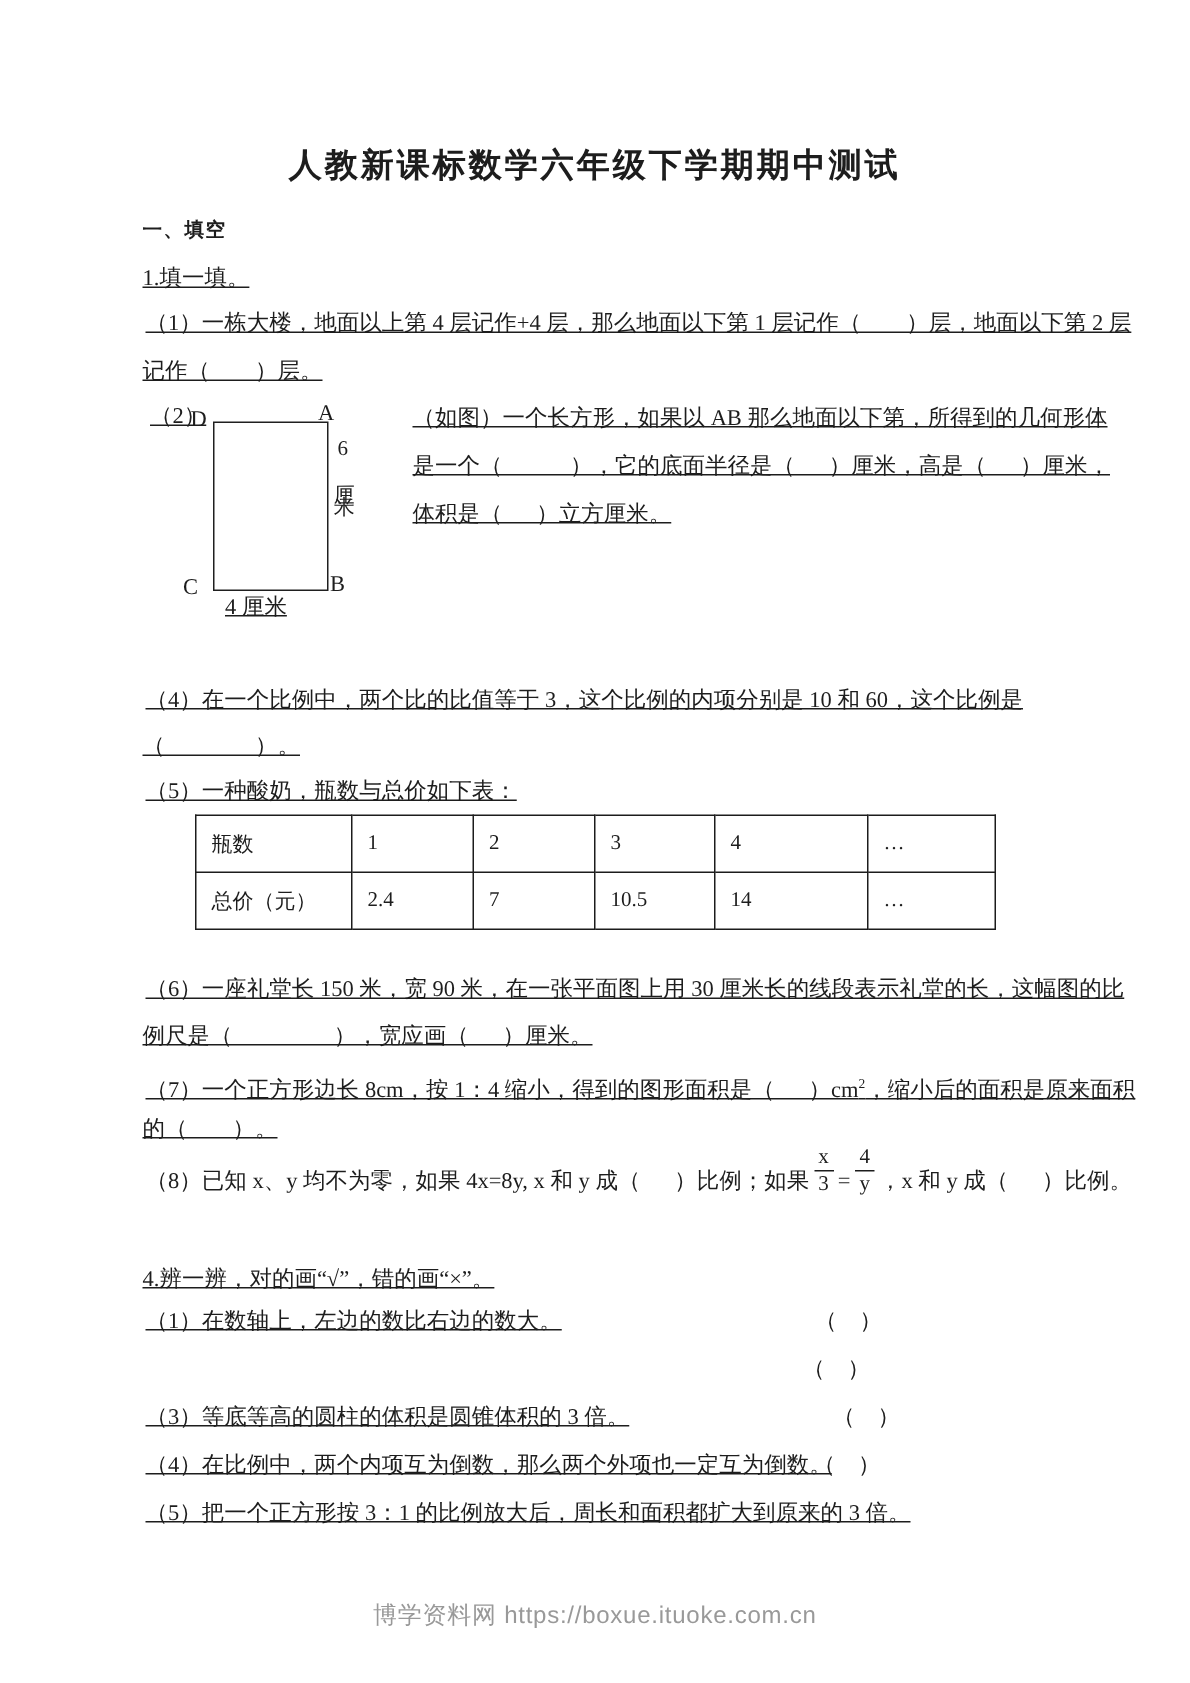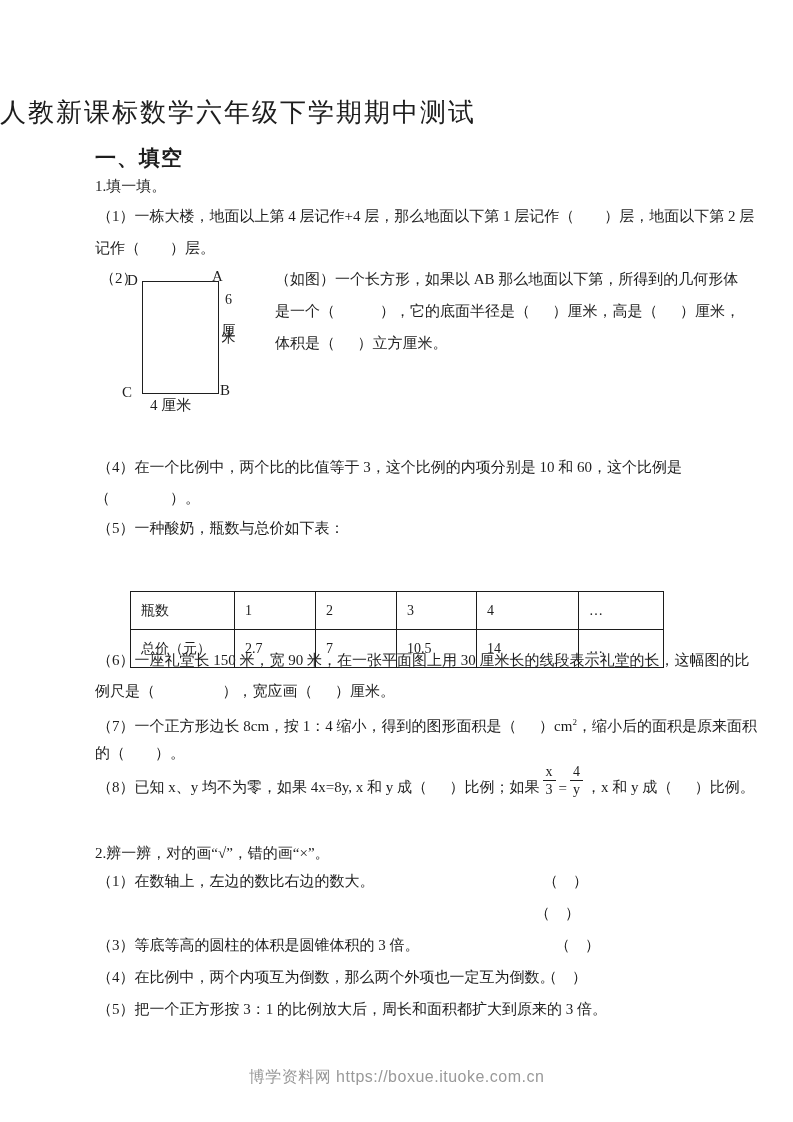--- a/index.html
+++ b/index.html
@@ -1,28 +1,28 @@
 <!DOCTYPE html>
 <html><head>
 <meta charset="utf-8">
 <style>
   html,body{margin:0;padding:0;background:#ffffff;}
   .page{position:relative;width:793px;height:1122px;background:#ffffff;
         font-family:"Liberation Serif","DejaVu Serif",serif;color:#1d1d1d;overflow:hidden;}
-  .t{position:absolute;font-size:15px;line-height:20px;white-space:pre;}
-  .title{position:absolute;left:0;top:95px;width:100%;
-         font-size:26px;font-weight:normal;letter-spacing:2px;}
-  .sec{position:absolute;left:95px;top:144px;font-size:21px;font-weight:bold;
+  .t{position:absolute;font-size:15px;line-height:20px;white-space:pre;text-decoration:underline;}
+  .title{position:absolute;left:0;top:95px;width:100%;text-align:center;
+         font-size:22px;font-weight:bold;letter-spacing:2px;}
+  .sec{position:absolute;left:95px;top:144px;font-size:13px;font-weight:bold;
        font-family:Liberation Serif, serif;letter-spacing:1px;}
   .rect{position:absolute;left:142px;top:281px;width:75px;height:111px;border:1px solid #1f1f1f;}
   .corner{position:absolute;font-size:15px;line-height:16px;}
   .vlabel{position:absolute;left:221px;top:292px;font-size:14px;line-height:14px;
           writing-mode:vertical-rl;text-orientation:upright;letter-spacing:6px;}
   table.price{position:absolute;left:130px;top:543px;border-collapse:collapse;
-              font-size:14px;table-layout:fixed;margin-top:48px;}
+              font-size:14px;table-layout:fixed;}
   table.price td{border:1.5px solid #1c1c1c;height:37px;padding:0 0 0 10px;
                  vertical-align:middle;overflow:hidden;}
   .frline{position:absolute;left:97px;top:764px;display:flex;align-items:flex-end;
           font-size:15px;white-space:pre;}
   .frac{display:inline-flex;flex-direction:column;align-items:center;
         font-size:14px;line-height:15px;margin:0 3px;}
   .frac .num{padding:0 3px 1px;}
   .frac .den{border-top:1px solid #1c1c1c;padding:1px 3px 0;}
   .paren{position:absolute;font-size:15px;line-height:20px;white-space:pre;}
   sup{font-size:9px;vertical-align:super;}
@@ -64,21 +64,21 @@
         <tr>
       <td style="width:93px">瓶数</td>
       <td style="width:70px">1</td>
       <td style="width:70px">2</td>
       <td style="width:69px">3</td>
       <td style="width:91px">4</td>
       <td style="width:74px">…</td>
     </tr>
     <tr>
       <td>总价（元）</td>
-      <td>2.7</td>
+      <td>2.4</td>
       <td>7</td>
       <td>10.5</td>
       <td>14</td>
       <td>…</td>
     </tr>
   </tbody>
     </table>
 
 
   <div class="t" style="left:97px;top:650px">（6）一座礼堂长 150 米，宽 90 米，在一张平面图上用 30 厘米长的线段表示礼堂的长，这幅图的比</div>
@@ -88,21 +88,21 @@
   <div class="t" style="left:95px;top:743px">的（        ）。</div>
 
   <div class="frline">
     <span>（8）已知 x、y 均不为零，如果 4x=8y, x 和 y 成（      ）比例；如果</span>
     <span class="frac"><span class="num">x</span><span class="den">3</span></span>
     <span>=</span>
     <span class="frac"><span class="num">4</span><span class="den">y</span></span>
     <span>，x 和 y 成（      ）比例。</span>
   </div>
 
-  <div class="t" style="left:95px;top:843px">2.辨一辨，对的画“√”，错的画“×”。</div>
+  <div class="t" style="left:95px;top:843px">4.辨一辨，对的画“√”，错的画“×”。</div>
 
   <div class="t" style="left:97px;top:871px">（1）在数轴上，左边的数比右边的数大。</div>
   <div class="paren" style="left:543px;top:871px">（    ）</div>
 
   <div class="paren" style="left:535px;top:903px">（    ）</div>
 
   <div class="t" style="left:97px;top:935px">（3）等底等高的圆柱的体积是圆锥体积的 3 倍。</div>
   <div class="paren" style="left:555px;top:935px">（    ）</div>
 
   <div class="t" style="left:97px;top:967px">（4）在比例中，两个内项互为倒数，那么两个外项也一定互为倒数。</div>

